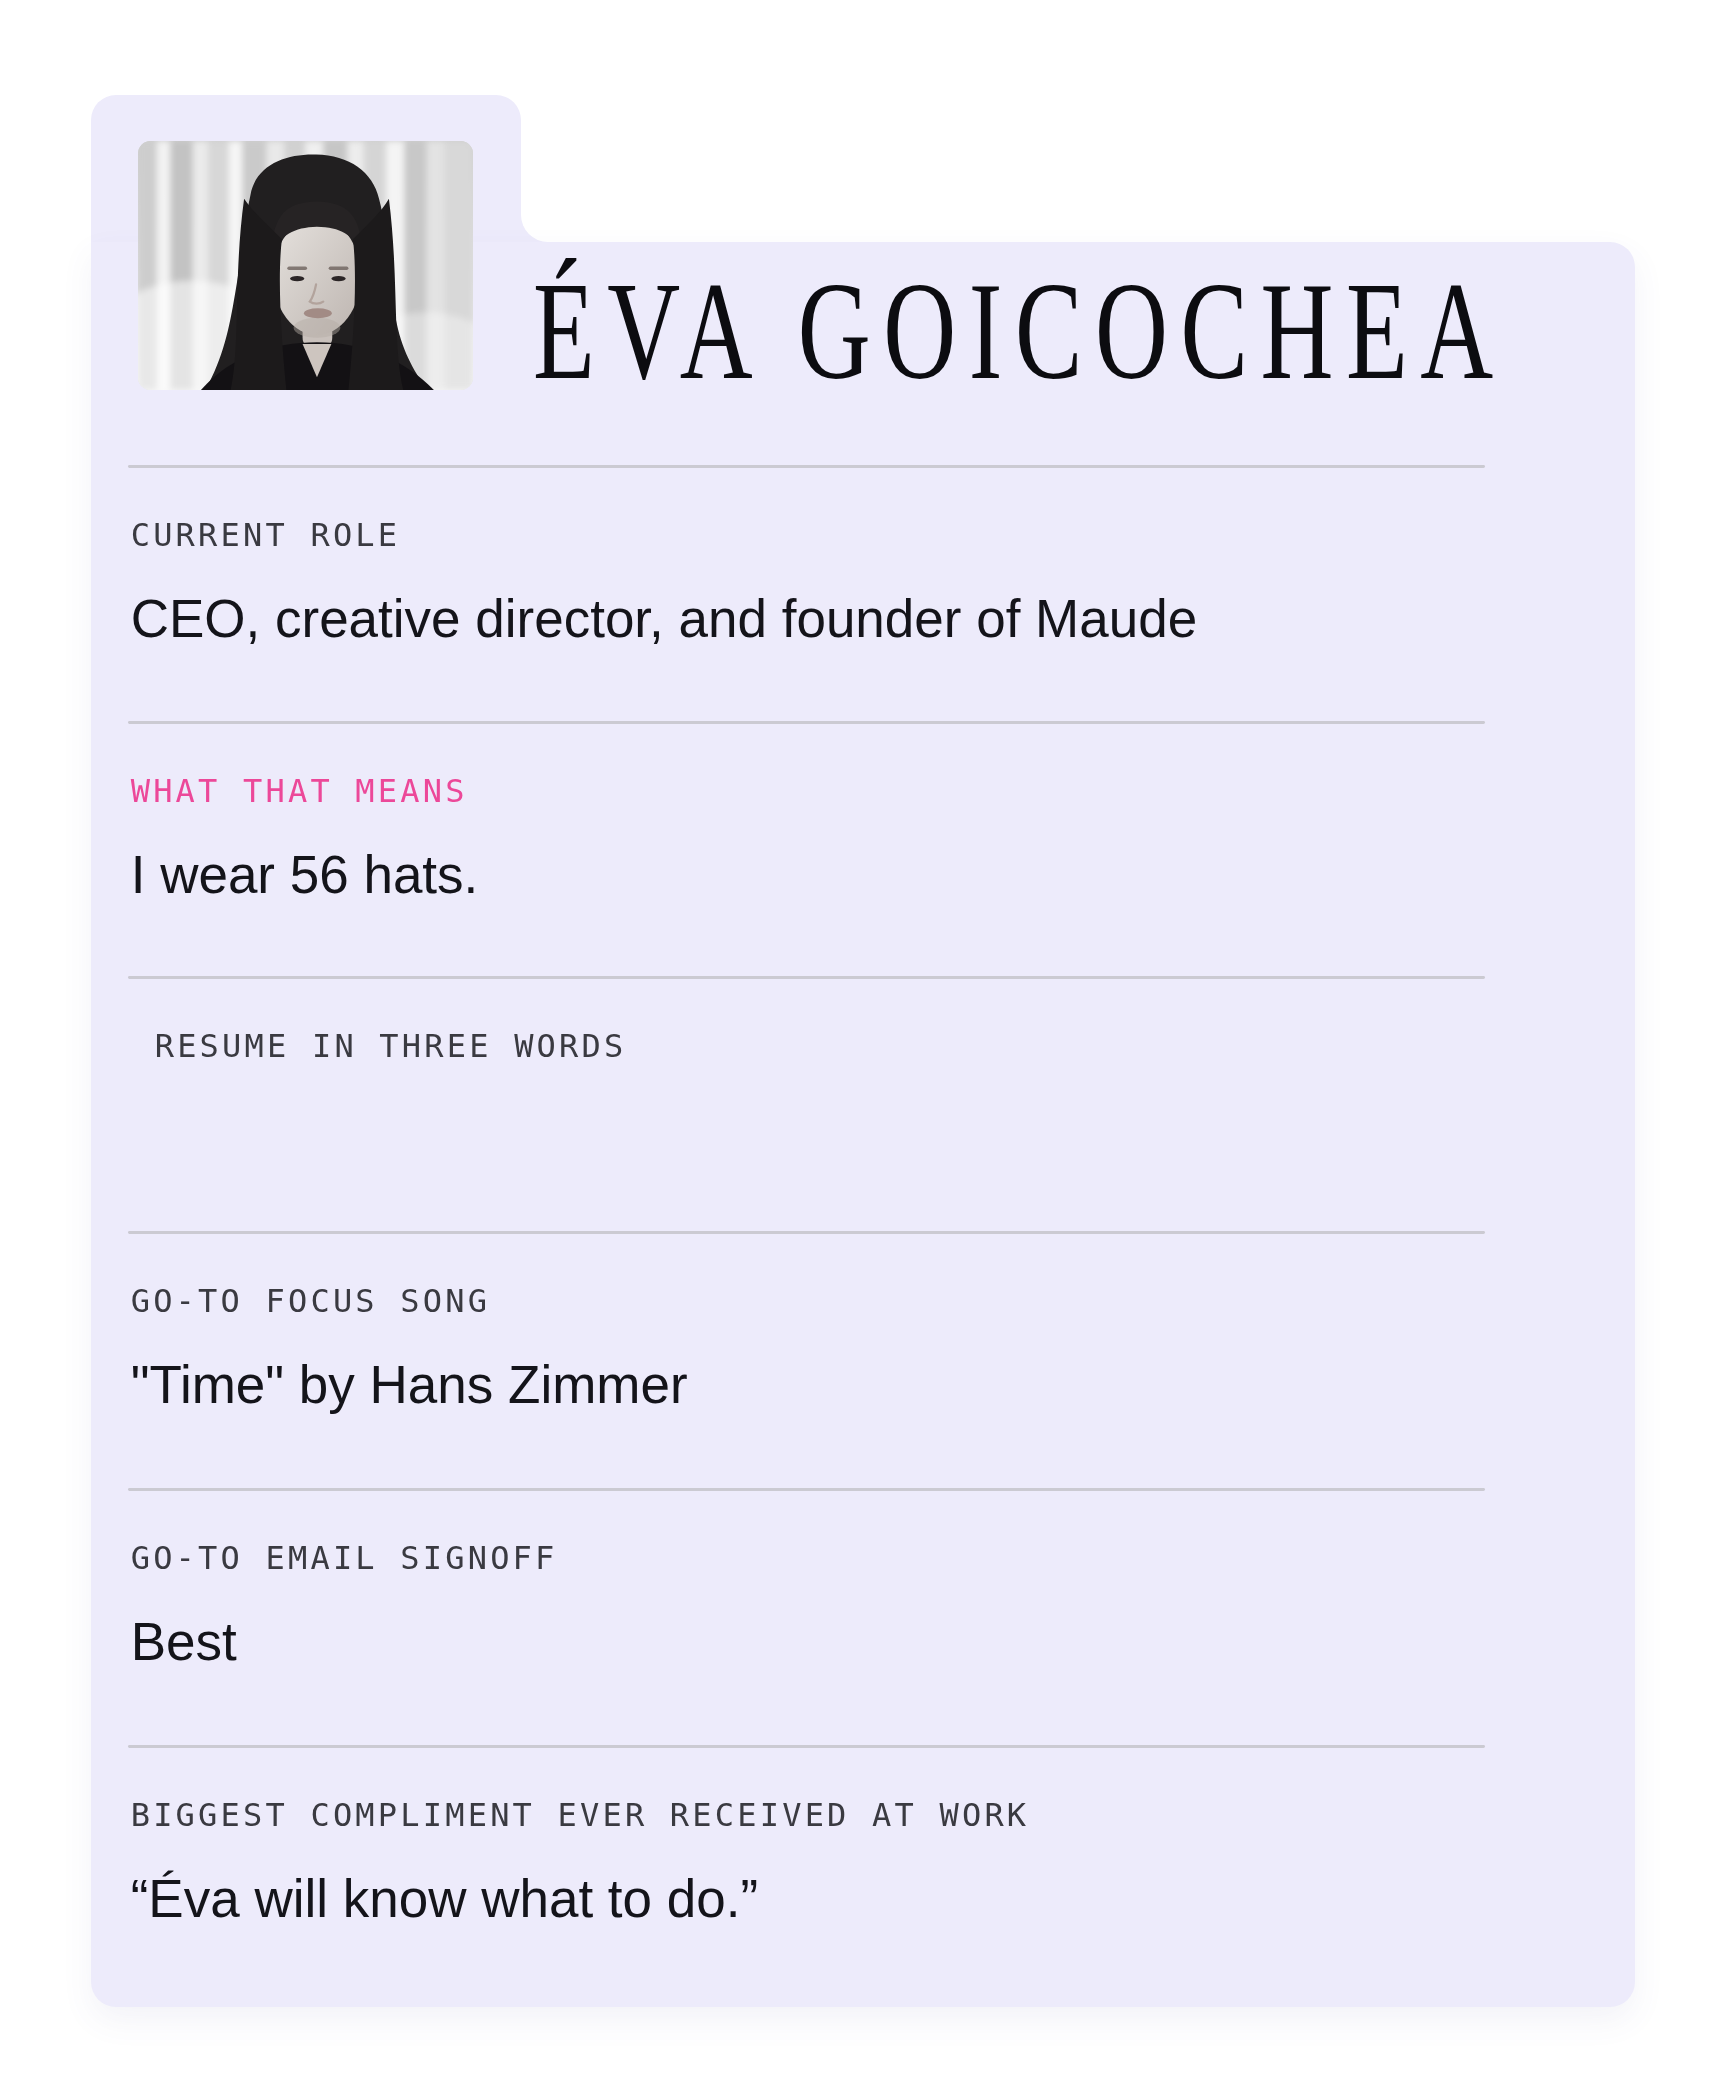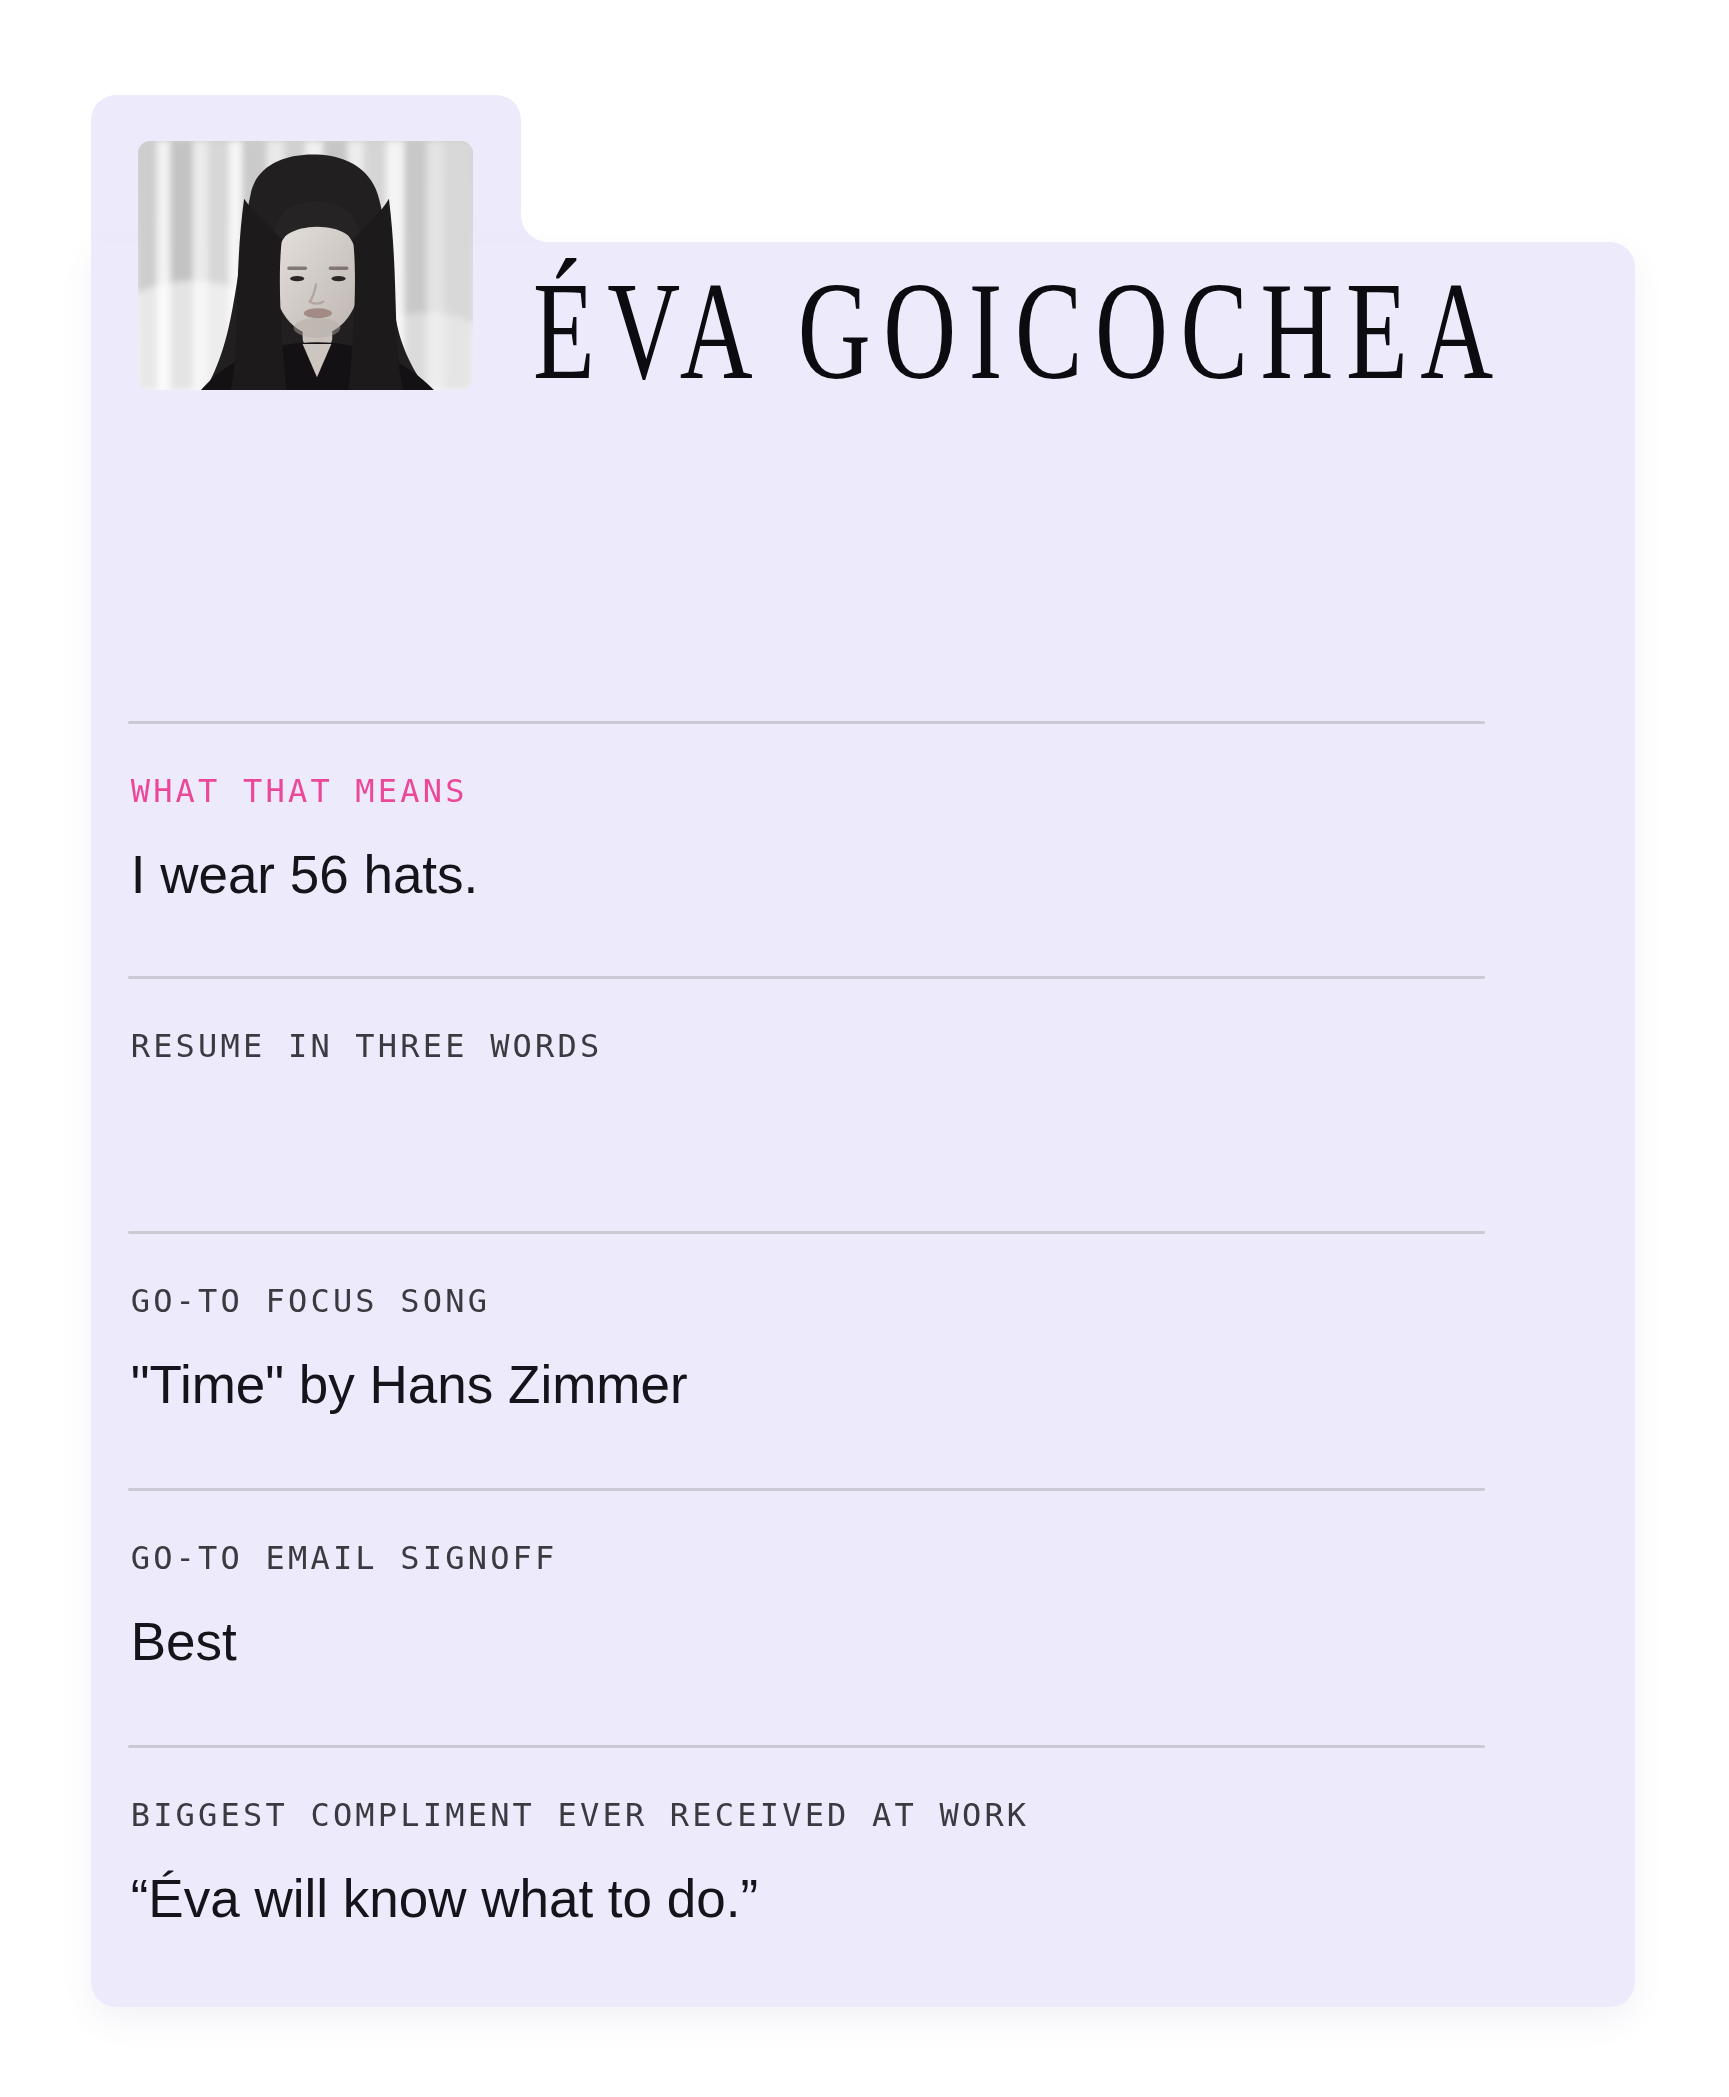--- a/index.html
+++ b/index.html
@@ -124,30 +124,35 @@
         <path d="M 396 318 C 392 338 388 348 382 356 C 390 362 404 362 412 356" fill="none" stroke="#b2a39c" stroke-width="5" stroke-linecap="round"></path>
         <ellipse cx="400" cy="382" rx="31" ry="11" fill="#a28b85"></ellipse>
         <path d="M 236 128 C 212 300 228 452 206 552 L 330 552 C 318 432 310 300 320 218 C 282 180 256 158 236 128 Z" fill="#1c1a1b"></path>
         <path d="M 558 128 C 580 300 566 452 590 552 L 468 552 C 480 432 488 300 478 218 C 516 180 540 158 558 128 Z" fill="#1c1a1b"></path>
       </g>
     </svg>
   </div>
 
   <div class="title" style="color: rgb(12, 12, 16);">ÉVA GOICOCHEA</div>
 
+  <div class="section" style="top:465px">
+    <div class="rule" style="background: rgb(203, 202, 210);"></div>
+    <div class="q-label" style="color: rgb(58, 58, 65);">CURRENT ROLE</div>
+    <div class="q-answer" style="color: rgb(20, 20, 26);">CEO, creative director, and founder of Maude</div>
+  </div>
 
   <div class="section" style="top:721px">
     <div class="rule" style="background: rgb(203, 202, 210);"></div>
     <div class="q-label" style="color: #ec4899;">WHAT THAT MEANS</div>
     <div class="q-answer" style="color: rgb(20, 20, 26);">I wear 56 hats.</div>
   </div>
 
   <div class="section" style="top:976px">
     <div class="rule" style="background: rgb(203, 202, 210);"></div>
-    <div class="q-label" style="color: rgb(58, 58, 65);">RESUME IN THREE WORDS</div>
+    <div class="q-label" style="color: rgb(58, 58, 65); margin-left: 24px;">RESUME IN THREE WORDS</div>
   </div>
 
   <div class="section" style="top:1488px">
     <div class="rule" style="background: rgb(203, 202, 210);"></div>
     <div class="q-label" style="color: rgb(58, 58, 65);">GO-TO EMAIL SIGNOFF</div>
     <div class="q-answer" style="color: rgb(20, 20, 26);">Best</div>
   </div>
 
   <div class="section" style="top:1231px">
     <div class="rule" style="background: rgb(203, 202, 210);"></div>

